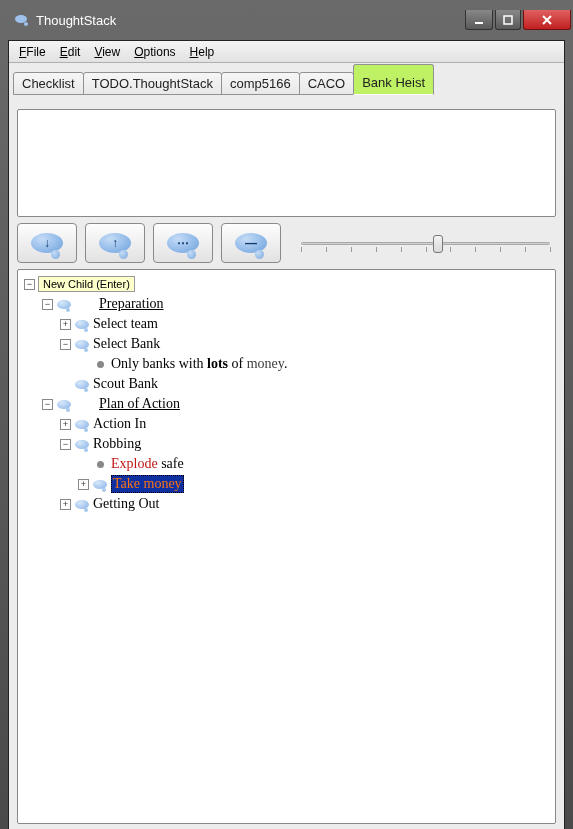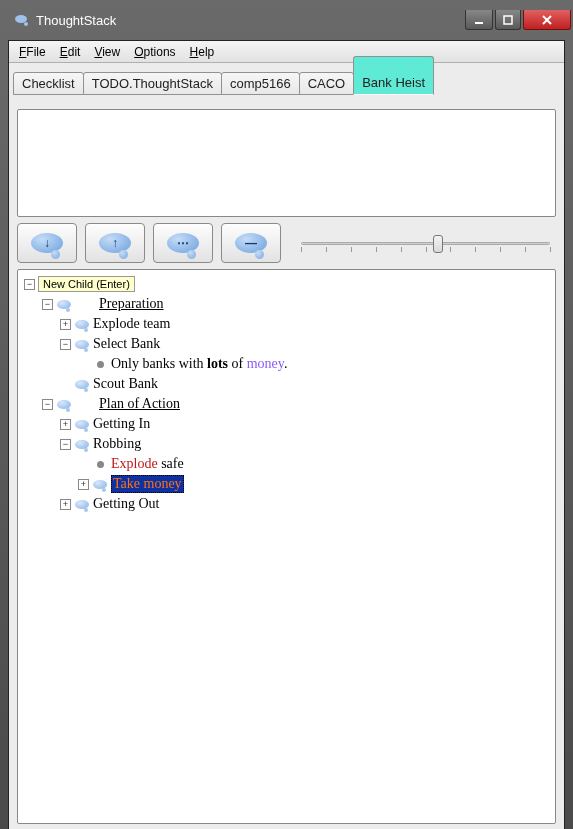--- a/index.html
+++ b/index.html
@@ -77,23 +77,23 @@
   }
   .tab {
     padding: 3px 8px 3px 8px;
     border: 1px solid #919191;
     background: linear-gradient(#f6f6f6,#e8e8e8);
     border-top-left-radius: 3px; border-top-right-radius: 3px;
     margin-right: -1px;
     color: #222;
   }
   .tab.active {
-    background: #5eead4;
+    background: #bef264;
     border-bottom-color: #fdfdfd;
-    padding-top: 18px; padding-bottom: 4px;
+    padding-top: 10px; padding-bottom: 4px;
     z-index: 2; position: relative;
   }
   
   .content {
     flex: 1; display: flex; flex-direction: column;
     padding: 6px 8px 8px 8px; gap: 6px;
   }
   .panel {
     background: #fff;
     border: 1px solid #888;
@@ -185,21 +185,21 @@
   .label.root {
     background: #ffffcc; border: 1px solid #999; padding: 1px 4px;
     font-family: Tahoma, sans-serif; font-size: 11px;
   }
   .label.uline { text-decoration: underline; margin-left: 24px; }
   .label.sel {
     background: #1030a0; color: #f97316; border: 1px dotted #000;
     padding: 0 1px;
   }
   .red { color: #c01818; text-align: center; }
-  .green { color: #8b5cf6; }
+  .green { color: #404040; }
   .indent-0 { padding-left: 0; }
   .indent-1 { padding-left: 18px; }
   .indent-2 { padding-left: 36px; }
   .indent-3 { padding-left: 54px; }
 </style>
 </head>
 <body>
 
 <div class="window">
   <div class="titlebar">
@@ -297,21 +297,21 @@
             <span class="node-icon">
               <span class="bubble-sm"></span>
             </span>
             <span class="label uline">Preparation</span>
           </div>
           <div class="node indent-2">
             <span class="toggle">+</span>
             <span class="node-icon">
               <span class="bubble-sm"></span>
             </span>
-            <span class="label">Explode team</span>
+            <span class="label">Select team</span>
           </div>
           <div class="node indent-2">
             <span class="toggle">−</span>
             <span class="node-icon">
               <span class="bubble-sm"></span>
             </span>
             <span class="label">Select Bank</span>
           </div>
           <div class="node indent-3">
             <span class="toggle blank"></span>
@@ -332,21 +332,21 @@
             <span class="node-icon">
               <span class="bubble-sm"></span>
             </span>
             <span class="label uline">Plan of Action</span>
           </div>
           <div class="node indent-2">
             <span class="toggle">+</span>
             <span class="node-icon">
               <span class="bubble-sm"></span>
             </span>
-            <span class="label">Getting In</span>
+            <span class="label">Action In</span>
           </div>
           <div class="node indent-2">
             <span class="toggle">−</span>
             <span class="node-icon">
               <span class="bubble-sm"></span>
             </span>
             <span class="label">Robbing</span>
           </div>
           <div class="node indent-3">
             <span class="toggle blank"></span>

